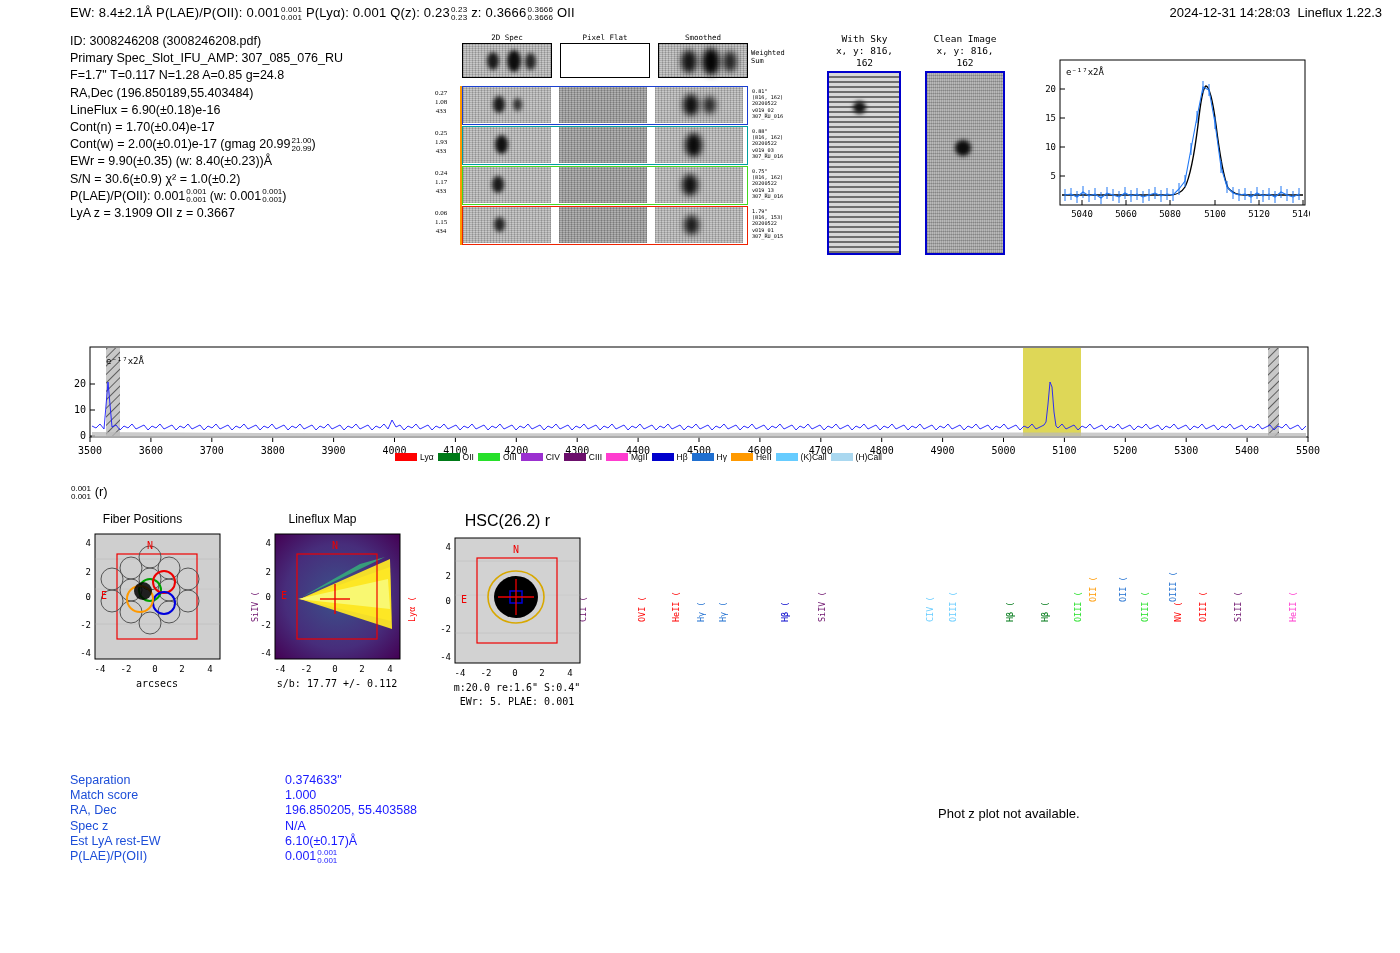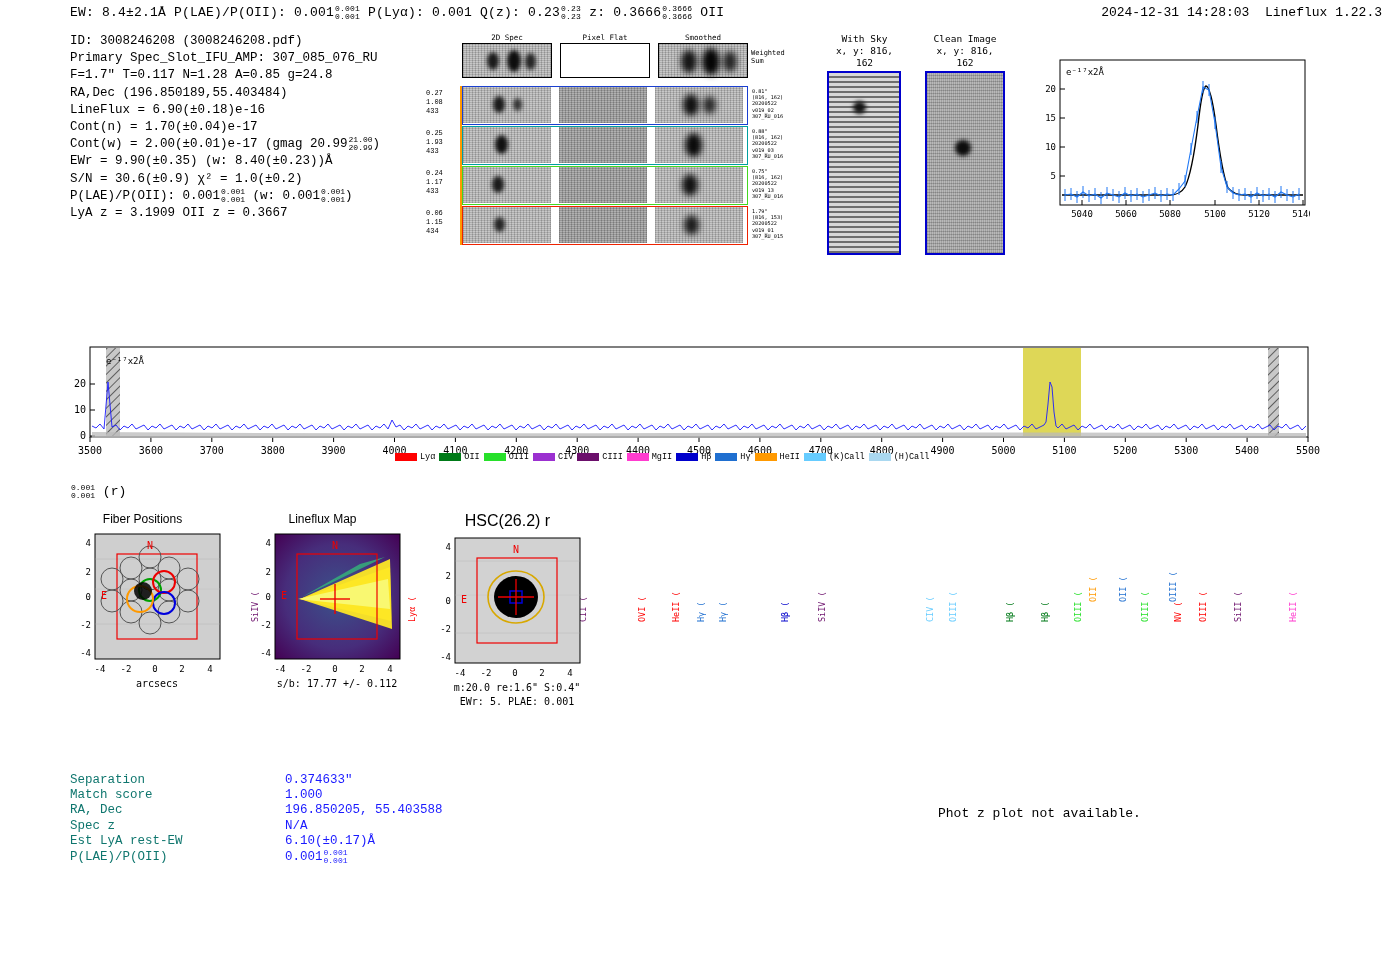--- a/index.html
+++ b/index.html
@@ -9,21 +9,21 @@
   }
   body {
     width: 1400px;
     height: 953px;
     position: relative;
     font-family: "DejaVu Sans Mono", monospace;
     color: #000;
     overflow: hidden;
   }
   .abs { position: absolute; }
-  .mono { font-family: Liberation Mono, monospace; }
+  .mono { font-family: Liberation Sans, sans-serif; }
   .sans { font-family: "Liberation Sans", sans-serif; }
 
   
   #topline {
     left: 70px; top: 5px;
     font-size: 13px;
     white-space: nowrap;
     letter-spacing: 0.2px;
   }
   #datestamp {
@@ -67,22 +67,22 @@
   }
   .rowtext {
     font-size: 5.2px;
     line-height: 6.2px;
     color: #000;
     font-family: "DejaVu Sans Mono", monospace;
   }
   .leftnums {
     font-size: 7px;
     line-height: 9px;
-    text-align: left;
-    font-family: Liberation Mono, monospace;
+    text-align: center;
+    font-family: Liberation Serif, serif;
   }
 
   
   .cutout-title {
     font-size: 9.5px;
     text-align: center;
     font-family: "DejaVu Sans Mono", monospace;
     line-height: 12px;
   }
   .skyimg {
@@ -125,21 +125,21 @@
     font-size: 13px;
     white-space: nowrap;
   }
 
   
   #bottomtable {
     left: 70px; top: 773px;
     font-size: 12.5px;
     line-height: 15.2px;
   }
-  #bottomtable .lbl { display: inline-block; width: 215px; color: #0f766e; }
+  #bottomtable .lbl { display: inline-block; width: 215px; color: #1d4ed8; }
   #bottomtable .val { color: #1a1aff; }
   #photoz {
     left: 938px; top: 806px;
     font-size: 13px;
   }
 
   .imgframe { border: 1px solid #000; box-sizing: border-box; }
 </style>
 </head>
 <body>

